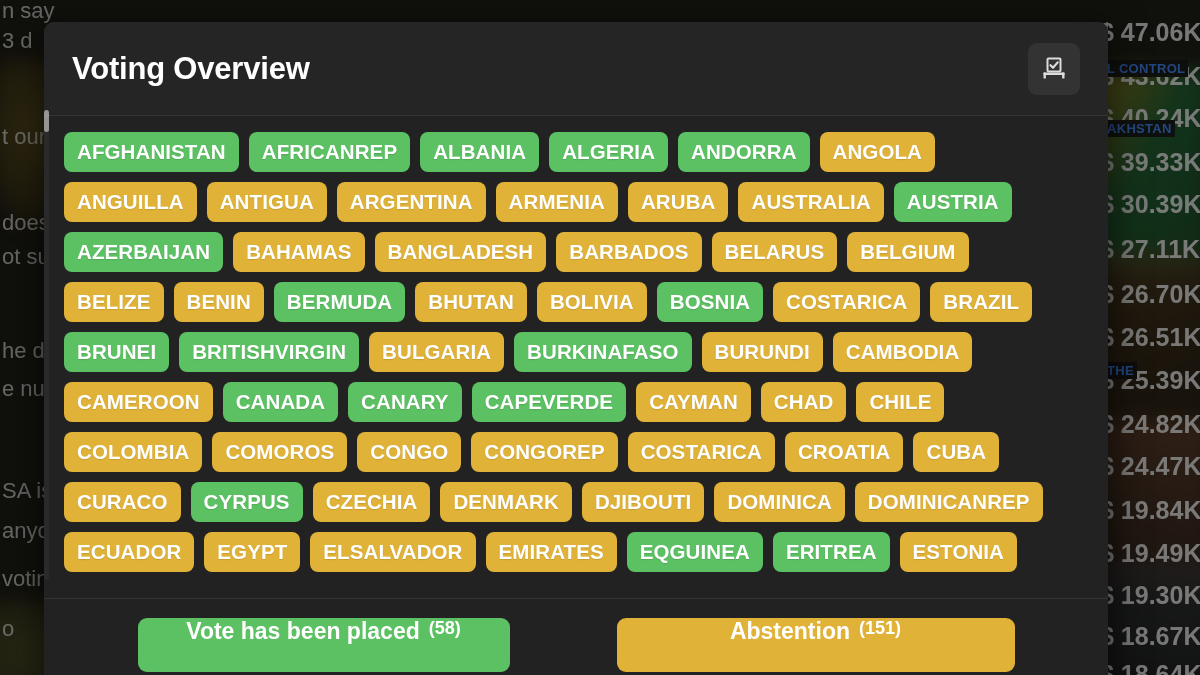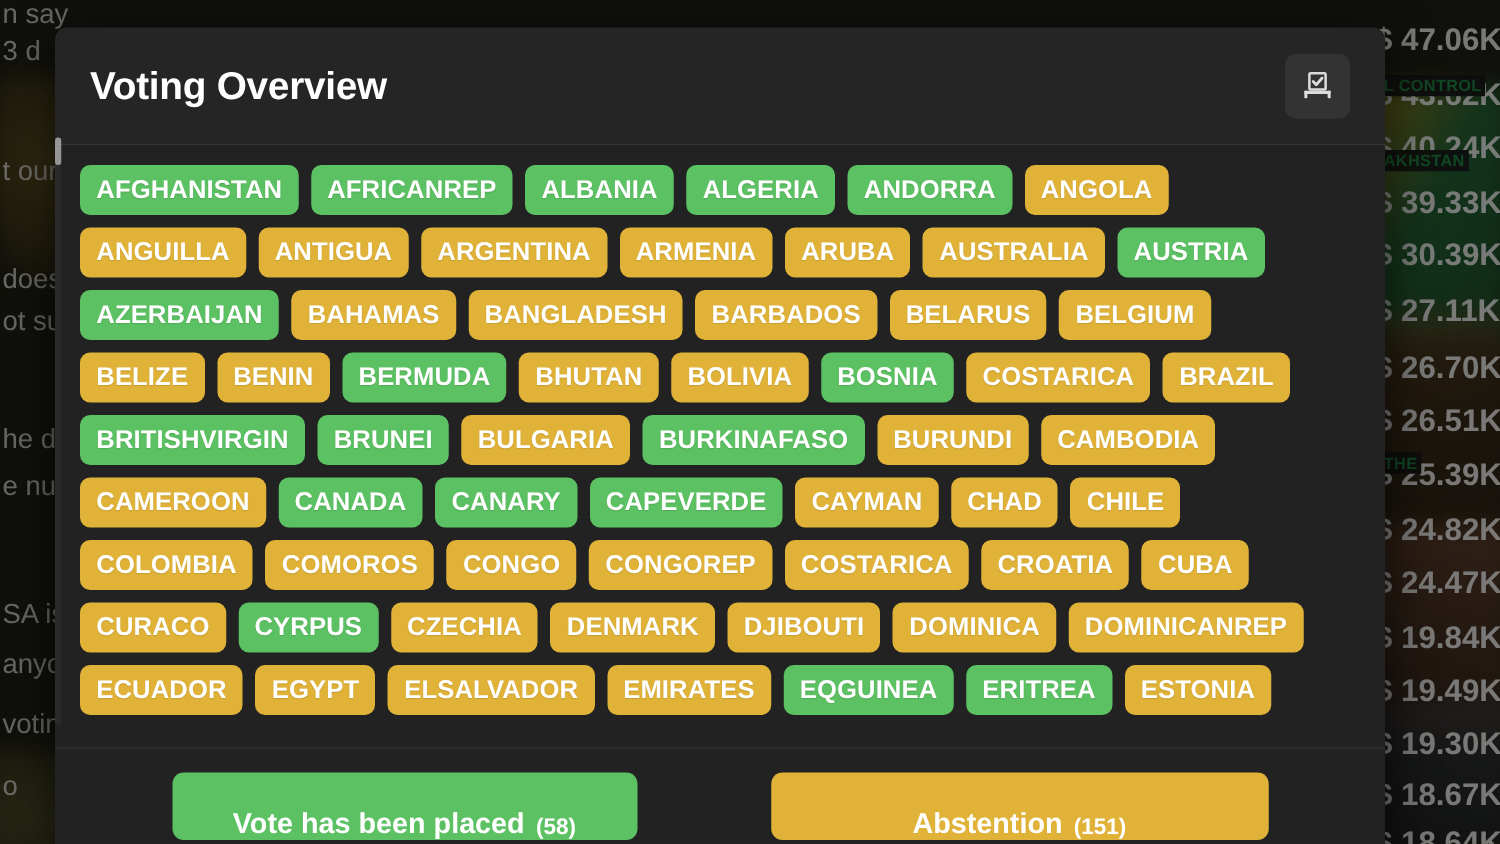--- a/index.html
+++ b/index.html
@@ -68,21 +68,21 @@
   }
   #bg-right-text .money {
     position: absolute;
     left: 0;
     white-space: nowrap;
   }
   #bg-right-text .bglabel {
     position: absolute;
     left: 4px;
     background: #111;
-    color: #15803d;
+    color: #3b82f6;
     font-size: 13px;
     font-weight: bold;
     padding: 1px 3px;
     letter-spacing: .3px;
     white-space: nowrap;
   }
 
   #bg-dim {
     position: absolute;
     inset: 0;
@@ -170,21 +170,21 @@
     display: flex;
     align-items: center;
     justify-content: space-around;
     padding: 0 40px;
     background: #222222;
   }
   .legend-btn {
     height: 54px;
     border-radius: 9px;
     display: flex;
-    align-items: flex-end;
+    align-items: flex-start;
     justify-content: center;
     gap: 9px;
     color: #ffffff;
     font-size: 23px;
     font-weight: bold;
     cursor: pointer;
     border: none;
     font-family: "Liberation Sans", sans-serif;
   }
   #legend-voted     { background: #5cc163; width: 372px; }
@@ -308,22 +308,22 @@
         <div class="badge abstained">BELIZE</div>
         <div class="badge abstained">BENIN</div>
         <div class="badge voted">BERMUDA</div>
         <div class="badge abstained">BHUTAN</div>
         <div class="badge abstained">BOLIVIA</div>
         <div class="badge voted">BOSNIA</div>
         <div class="badge abstained">COSTARICA</div>
         <div class="badge abstained">BRAZIL</div>
       </div>
       <div class="badge-row">
+        <div class="badge voted">BRUNEI</div>
         <div class="badge voted">BRITISHVIRGIN</div>
-        <div class="badge voted">BRUNEI</div>
         <div class="badge abstained">BULGARIA</div>
         <div class="badge voted">BURKINAFASO</div>
         <div class="badge abstained">BURUNDI</div>
         <div class="badge abstained">CAMBODIA</div>
       </div>
       <div class="badge-row">
         <div class="badge abstained">CAMEROON</div>
         <div class="badge voted">CANADA</div>
         <div class="badge voted">CANARY</div>
         <div class="badge voted">CAPEVERDE</div>

